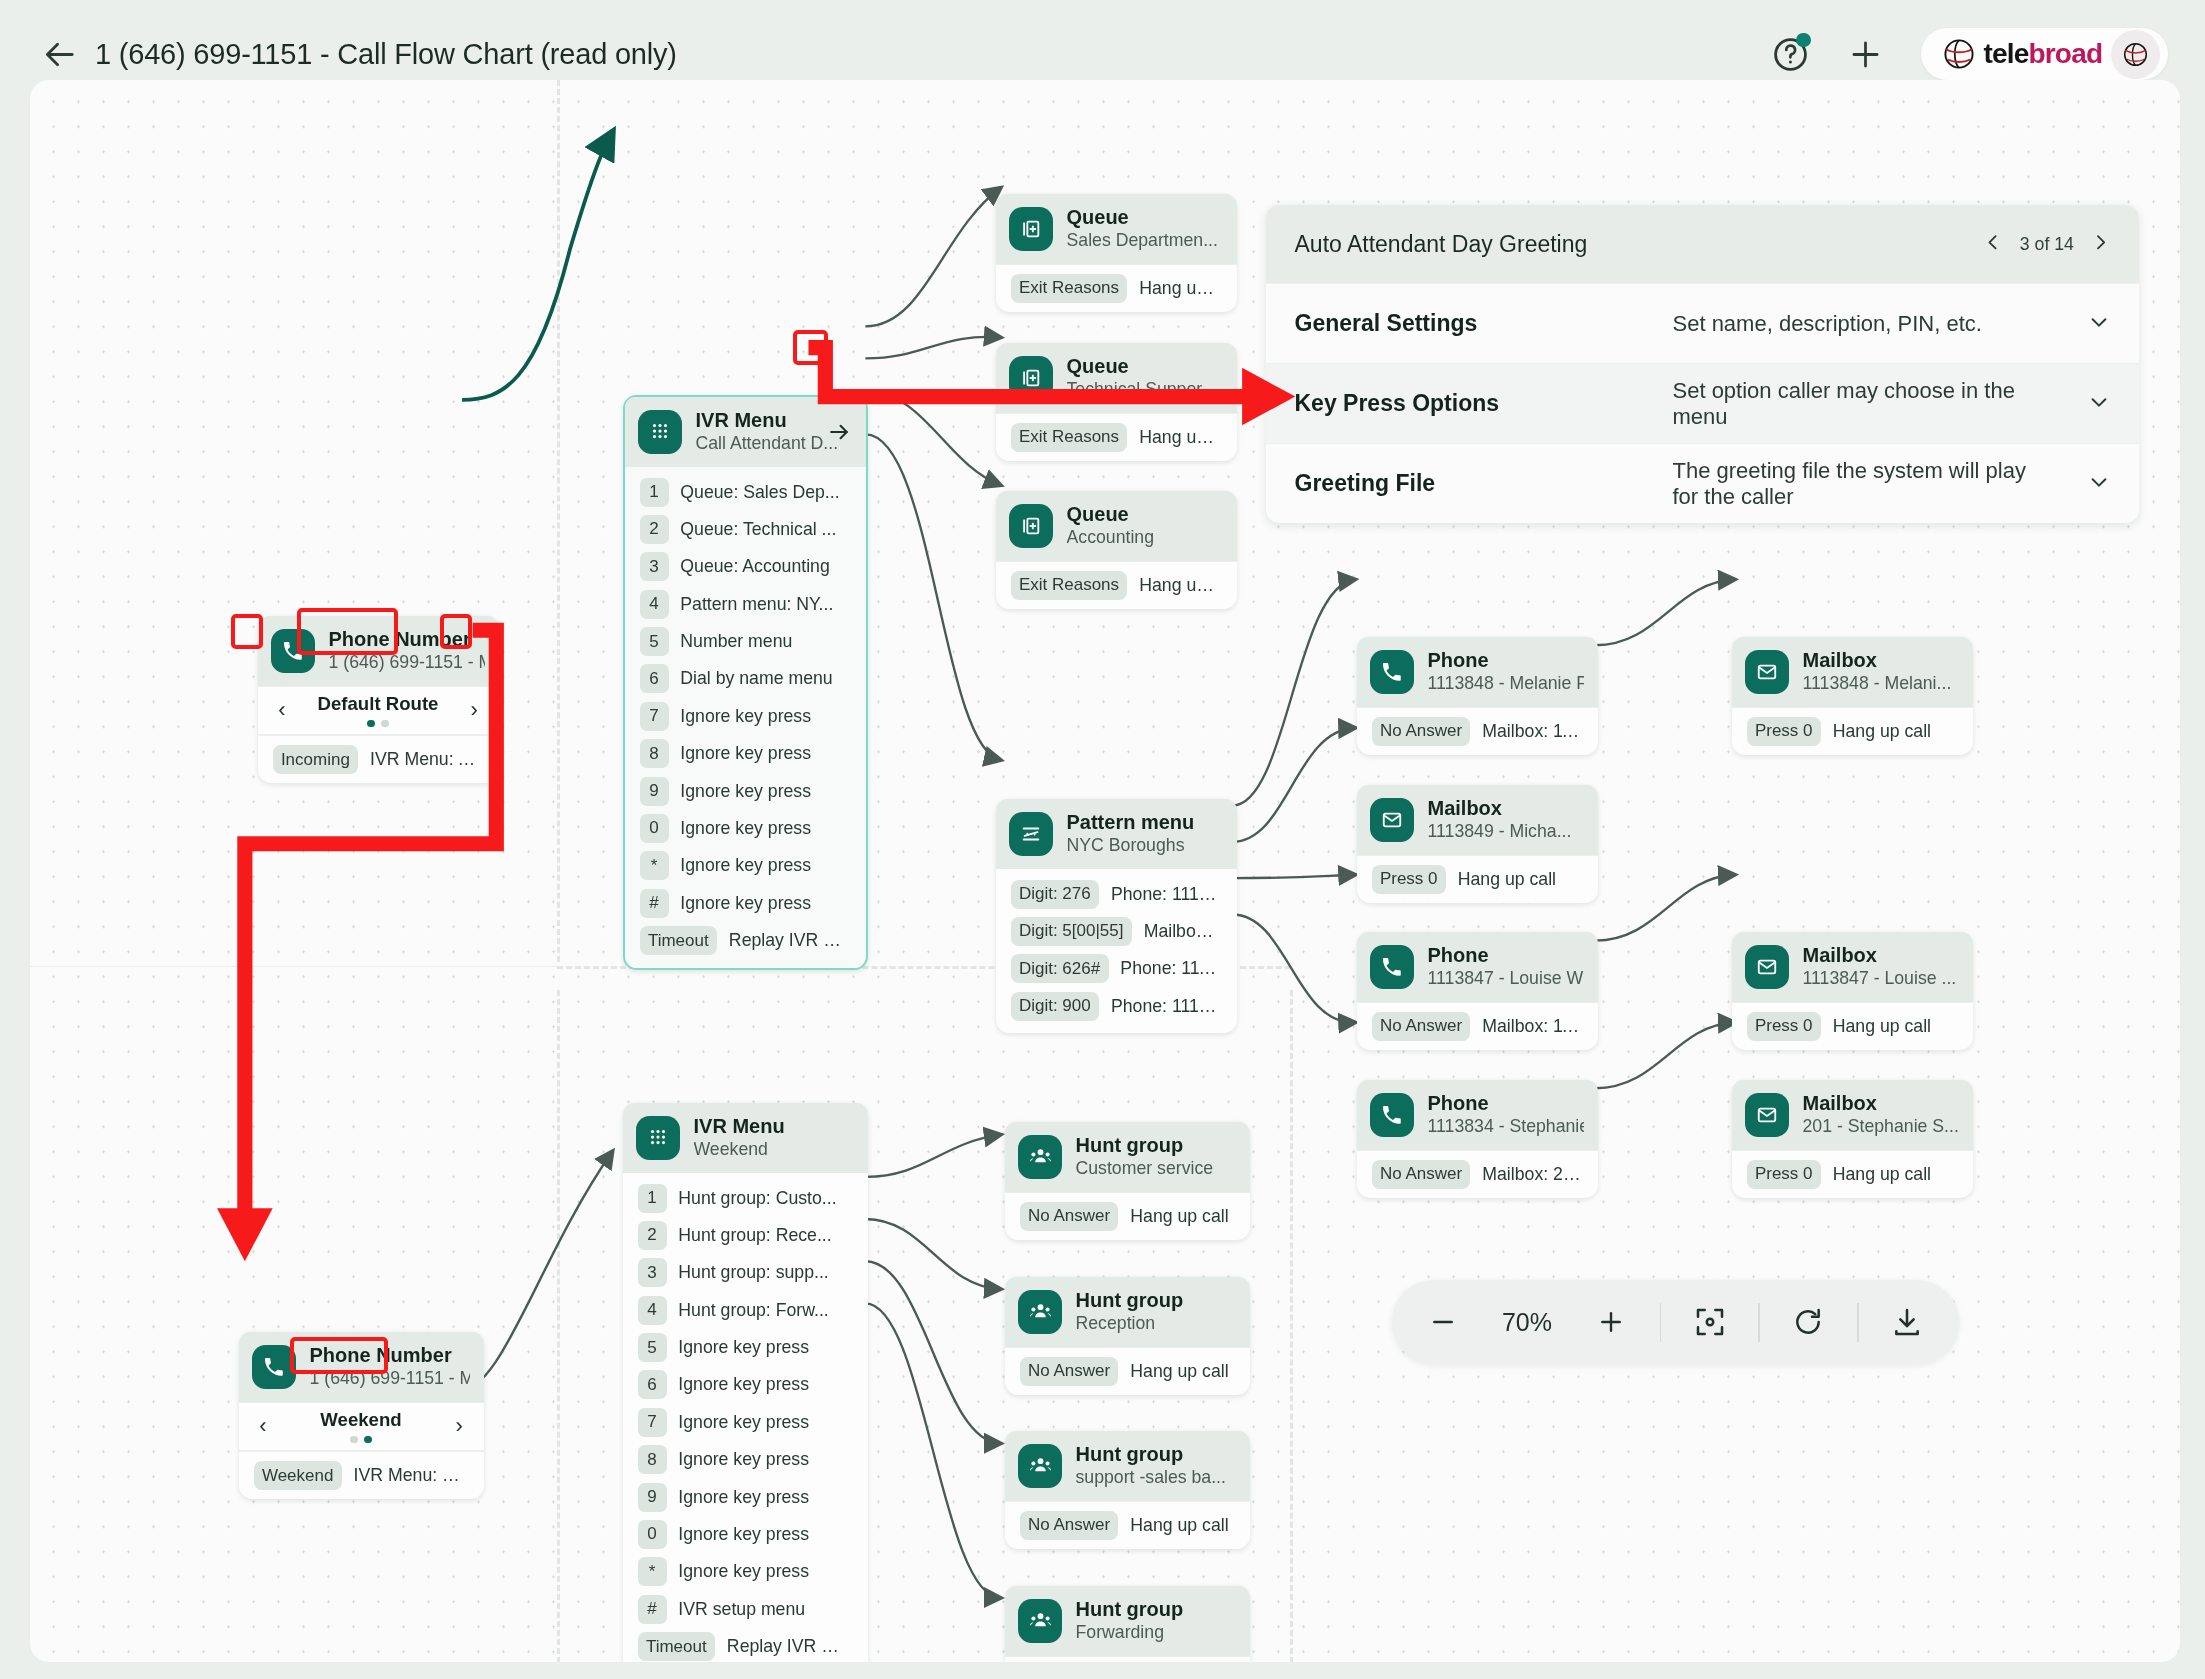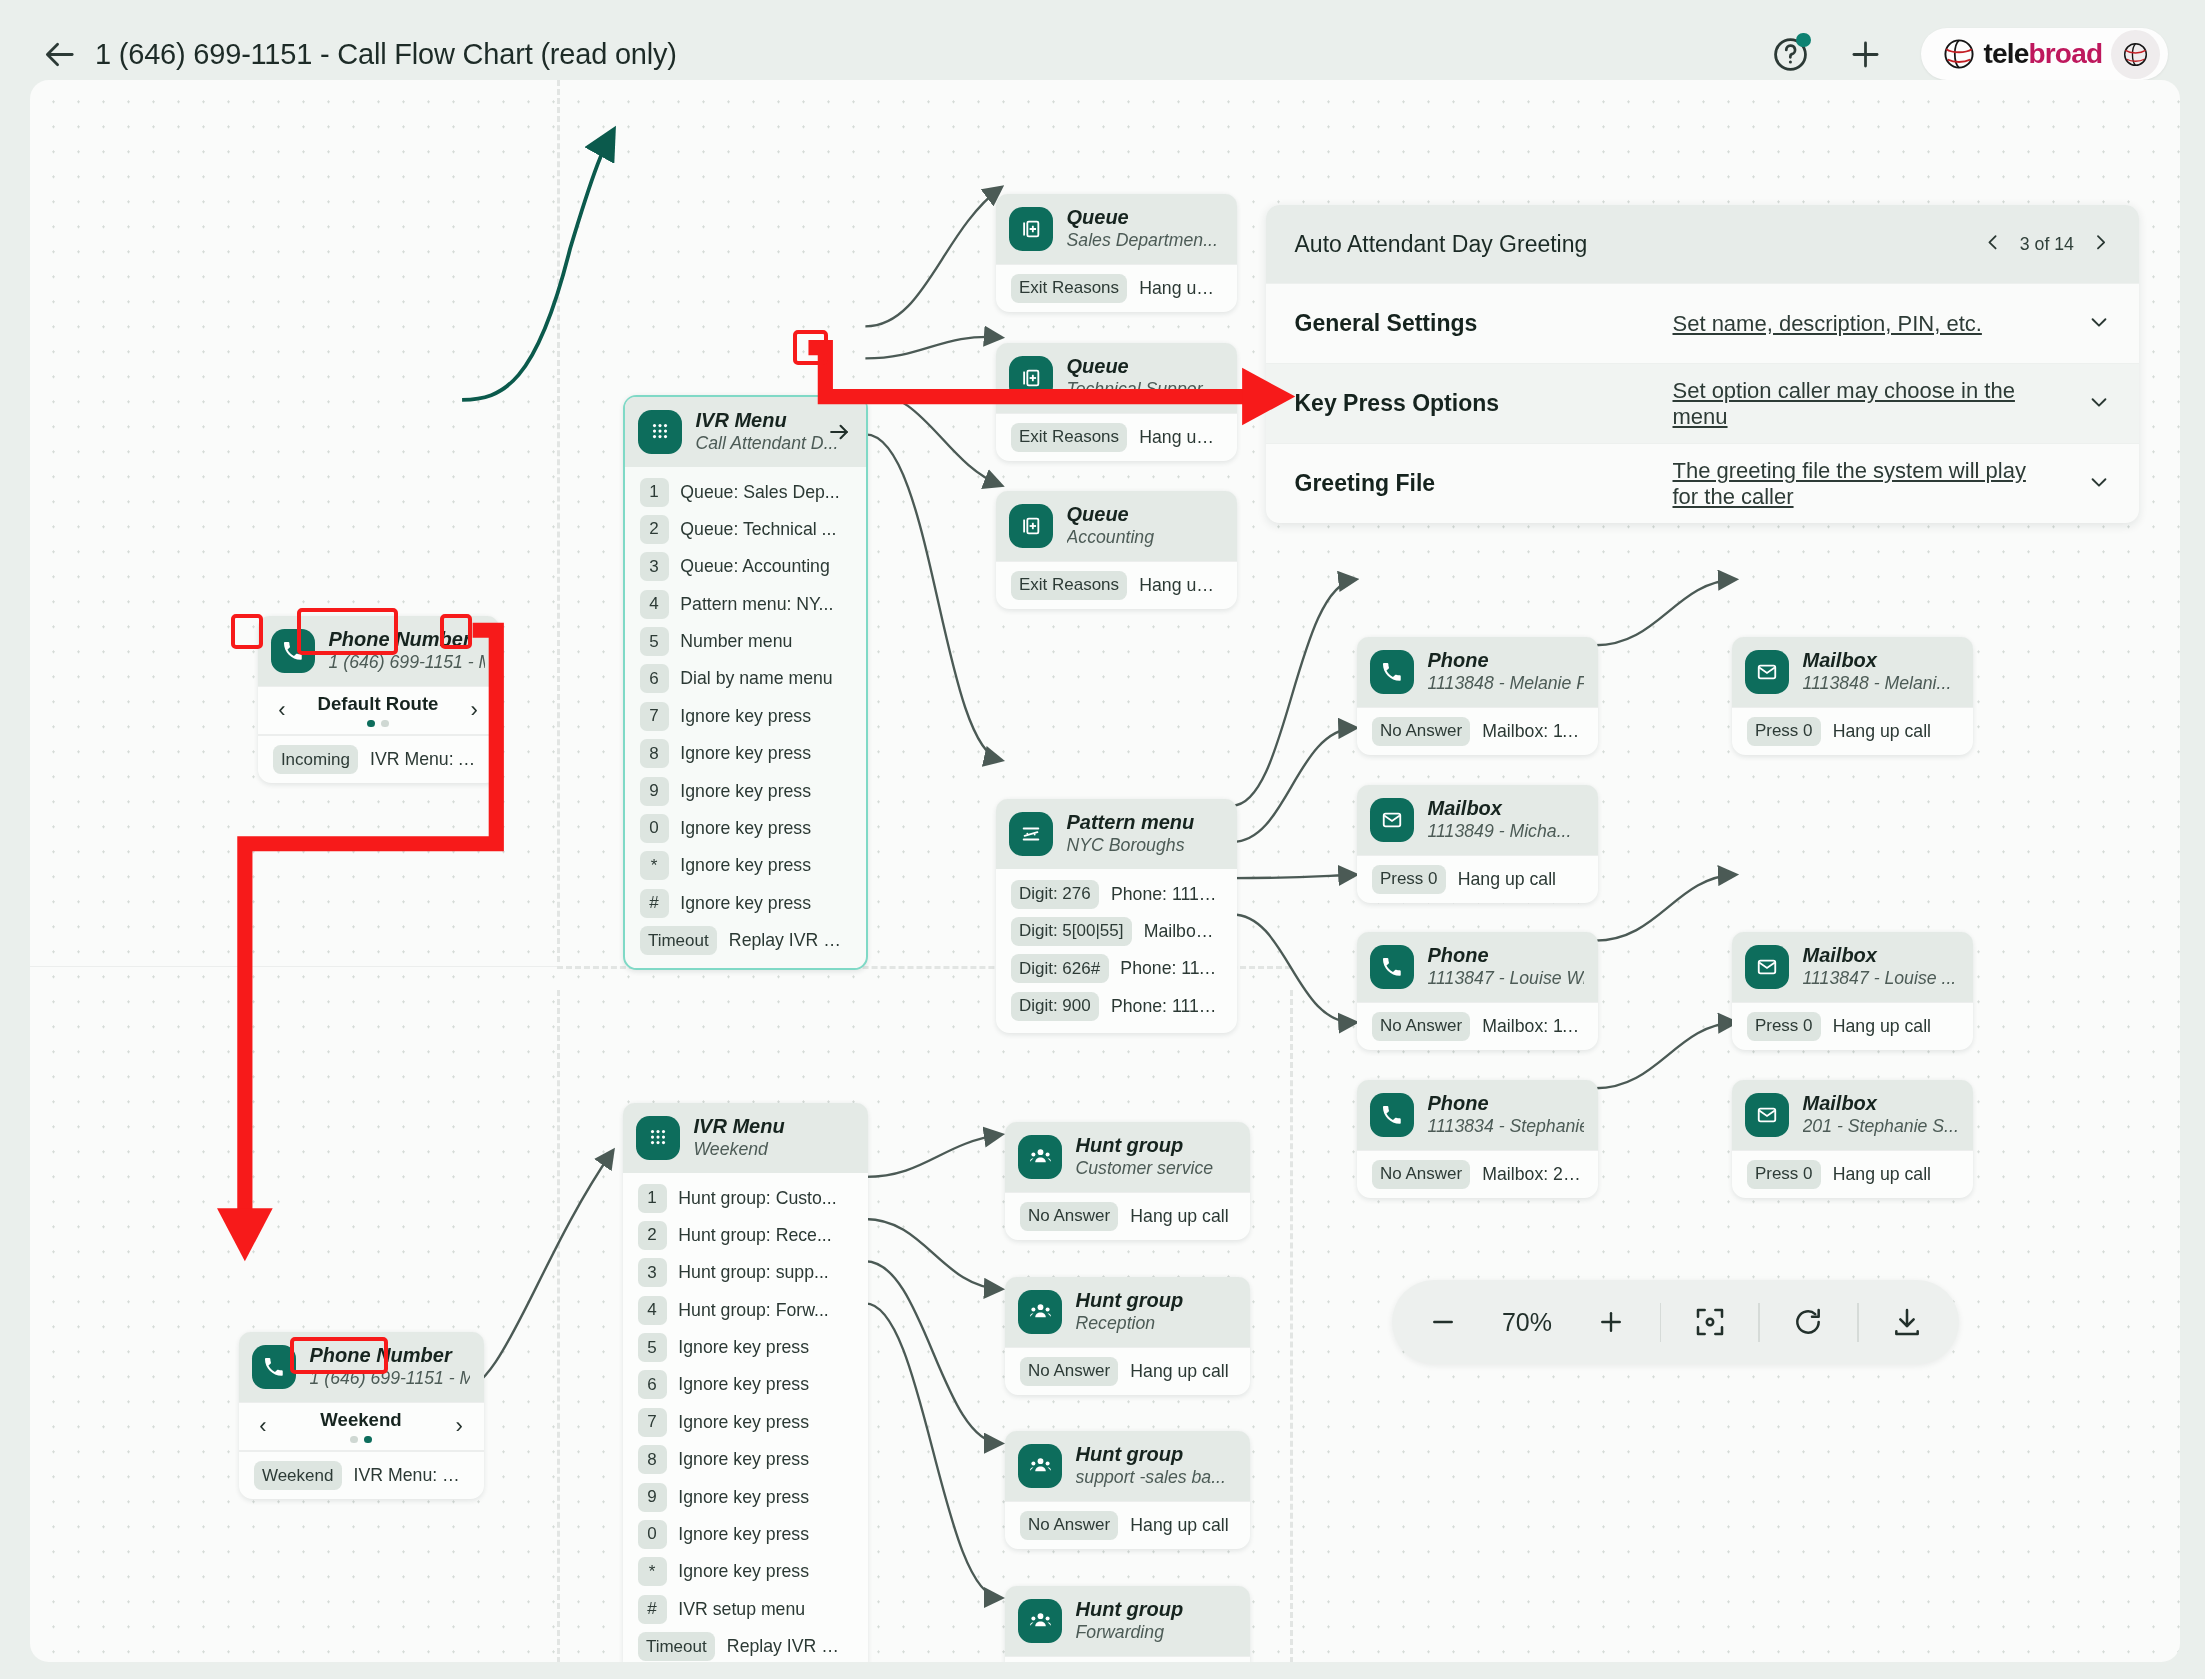--- a/index.html
+++ b/index.html
@@ -106,21 +106,21 @@
     border-radius: 11.8px 11.8px 0 0;
     padding: 11.8px 13.5px;
     position: relative;
   }
   .node.selected .node-head { border-radius: 10px 10px 0 0; }
   .node-ico {
     width: 44px; height: 44px; flex: none;
     background: #0d6d5c; border-radius: 13.5px;
     display: flex; align-items: center; justify-content: center;
   }
-  .node-titles { display: flex; flex-direction: column; gap: 1.7px; min-width: 0; font-style: italic; }
+  .node-titles { display: flex; flex-direction: column; gap: 1.7px; min-width: 0; }
   .node-title { font-size: 20px; font-weight: 700; color: #16241f; line-height: 1.15; white-space: nowrap; }
   .node-sub { font-size: 17.7px; color: #4c5b56; line-height: 1.2; white-space: nowrap; overflow: hidden; }
 
   .node-body { padding: 6.8px 0 8.4px 0; }
   .row {
     display: flex; align-items: center; gap: 11.8px;
     padding: 4.2px 15px; position: relative;
   }
   .chip {
     background: #dde5e0; color: #2d3b36;
@@ -171,21 +171,21 @@
   }
   .panel-head-title { font-size: 23px; color: #1b2a25; }
   .panel-pager { display: flex; align-items: center; gap: 17px; color: #2a3833; }
   .panel-count { font-size: 17.7px; color: #30403a; }
   .panel-row {
     display: flex; align-items: center; padding: 0 29px; height: 80px;
     border-top: 0.8px solid #edf0ee; cursor: pointer; gap: 40px;
   }
   .panel-row.alt { background: #f1f4f2; }
   .panel-row-title { font-size: 23px; font-weight: 700; color: #15231e; width: 338px; flex: none; }
-  .panel-row-desc { font-size: 22px; color: #2d3b36; flex: 1; text-decoration: underline; }
+  .panel-row-desc { font-size: 22px; color: #2d3b36; flex: 1; }
   .panel-chev { color: #2a3833; }
 
   
   .zoombar {
     position: absolute; left: 1362px; top: 1200px;
     height: 84px; border-radius: 42px; background: #edf0ee;
     display: flex; align-items: center; padding: 0 32px; gap: 29px;
     box-shadow: 0 1.7px 6.8px rgba(20,40,35,.08);
   }
   .zb-btn { width: 39px; height: 39px; display: flex; align-items: center; justify-content: center; color: #22302b; cursor: pointer; }

